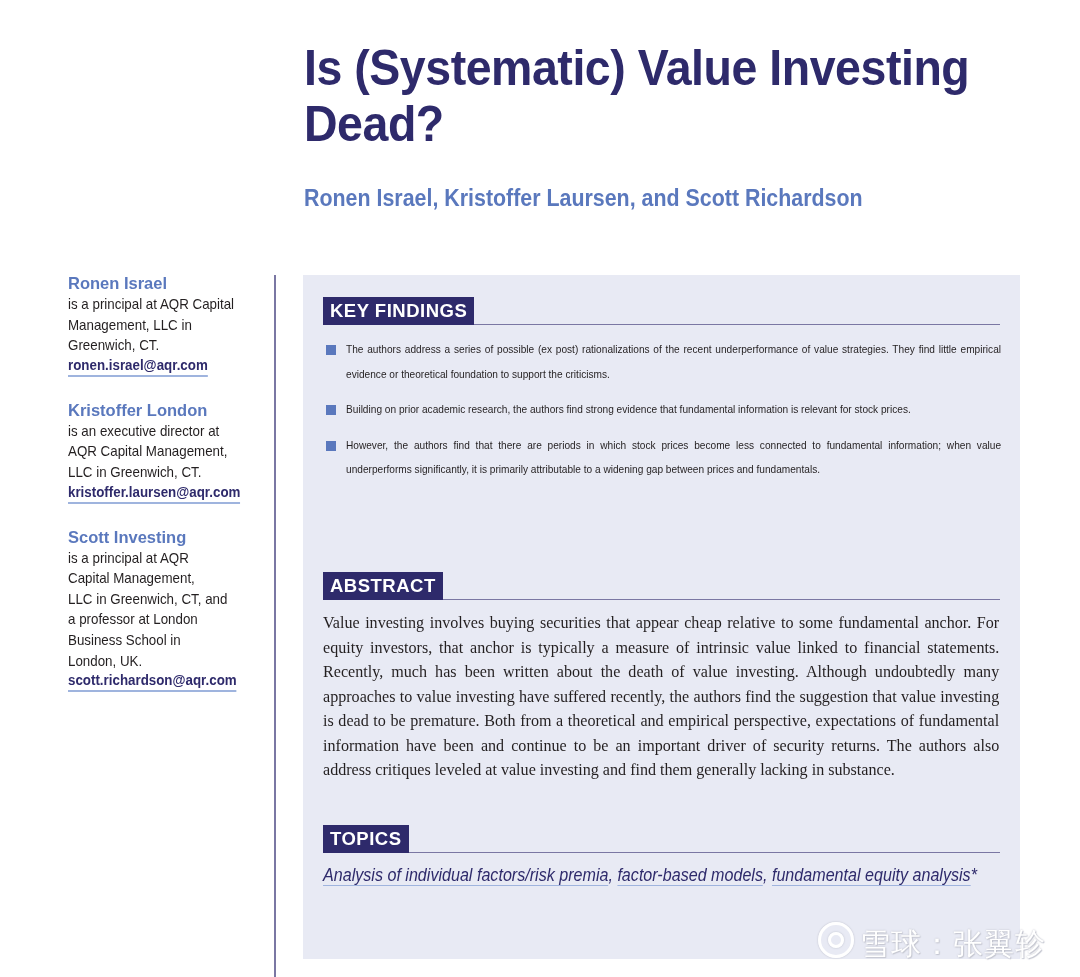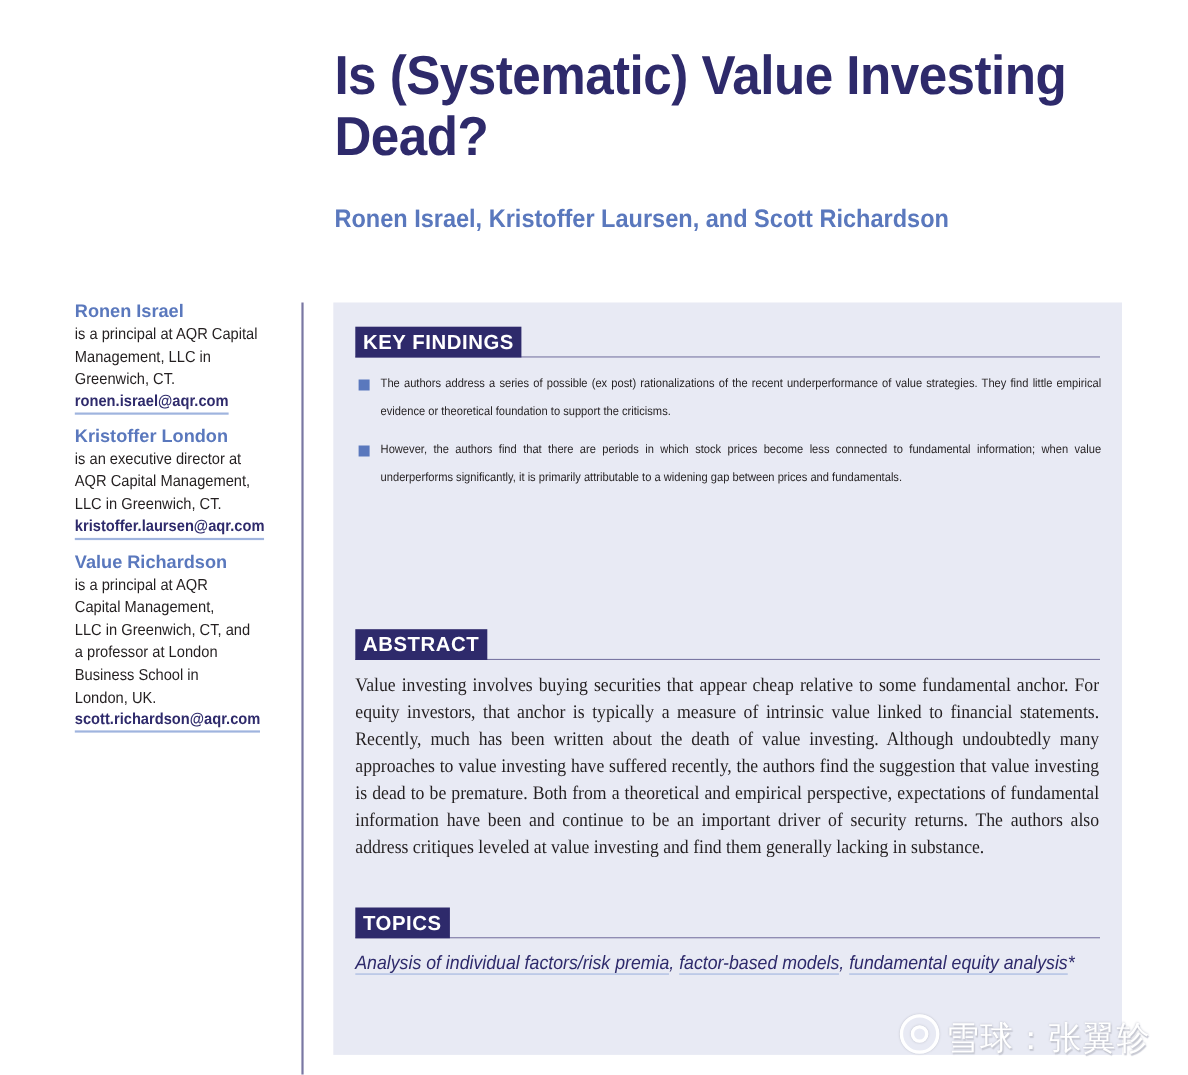--- a/index.html
+++ b/index.html
@@ -6,21 +6,21 @@
     body { width: 1080px; height: 977px; position: relative; overflow: hidden;
            font-family: "Liberation Sans", "DejaVu Sans", sans-serif; color: #231f20; }
 
     .title { position: absolute; left: 304px; top: 40px; width: 720px;
              font-family: "Liberation Sans", sans-serif; font-weight: 700; font-size: 50px;
              line-height: 56px; color: #2e2a6b; letter-spacing: -0.5px; transform: scaleX(0.93); transform-origin: left top; }
     .authors { position: absolute; left: 304px; top: 185px; font-weight: 700; font-size: 23px;
                color: #5a78bd; transform: scaleX(0.93); transform-origin: left top; white-space: nowrap; }
 
     .sidebar { position: absolute; left: 68px; top: 272px; width: 200px; }
-    .bio { margin-bottom: 9px; }
+    .bio { margin-bottom: 22px; }
     .bio-name { font-weight: 700; font-size: 16.5px; color: #5a78bd; line-height: 22px; }
     .bio-text { font-size: 14.5px; line-height: 20.6px; color: #231f20; transform: scaleX(0.92); transform-origin: left top; width: 215px; }
     .bio-email { display: inline-block; font-weight: 700; font-size: 14.5px; line-height: 19px; color: #2e2a6b;
                  border-bottom: 2px solid #9fb4de; text-decoration: none; transform: scaleX(0.92); transform-origin: left top; white-space: nowrap; }
 
     .vrule { position: absolute; left: 274px; top: 275px; width: 2px; height: 702px; background: #7a77a3; }
 
     .panel { position: absolute; left: 303px; top: 275px; width: 717px; height: 684px; background: #e8eaf4; }
     .section-head { position: absolute; left: 20px; right: 20px; height: 27px; border-bottom: 1.5px solid #7a77a3; }
     .section-label { display: inline-block; background: #2e2a6b; color: #ffffff; font-weight: 700;
@@ -59,21 +59,21 @@
   <div class="bio">
     <div class="bio-name">Kristoffer London</div>
     <div class="bio-text">
       <div>is an executive director at</div>
       <div>AQR Capital Management,</div>
       <div>LLC in Greenwich, CT.</div>
     </div>
     <a class="bio-email">kristoffer.laursen@aqr.com</a>
   </div>
   <div class="bio">
-    <div class="bio-name">Value Richardson</div>
+    <div class="bio-name">Scott Investing</div>
     <div class="bio-text">
       <div>is a principal at AQR</div>
       <div>Capital Management,</div>
       <div>LLC in Greenwich, CT, and</div>
       <div>a professor at London</div>
       <div>Business School in</div>
       <div>London, UK.</div>
     </div>
     <a class="bio-email">scott.richardson@aqr.com</a>
   </div>
@@ -82,20 +82,24 @@
 <div class="vrule"></div>
 
 <section class="panel">
   <div class="section-head" style="top:22px;">
     <span class="section-label">KEY FINDINGS</span>
   </div>
   <ul class="findings">
     <li class="finding">
       <span class="bullet"></span>
       <span class="text-narrow">The authors address a series of possible (ex post) rationalizations of the recent underperformance of value strategies. They find little empirical evidence or theoretical foundation to support the criticisms.</span>
+    </li>
+    <li class="finding">
+      <span class="bullet"></span>
+      <span class="text-narrow">Building on prior academic research, the authors find strong evidence that fundamental information is relevant for stock prices.</span>
     </li>
     <li class="finding">
       <span class="bullet"></span>
       <span class="text-narrow">However, the authors find that there are periods in which stock prices become less connected to fundamental information; when value underperforms significantly, it is primarily attributable to a widening gap between prices and fundamentals.</span>
     </li>
   </ul>
 
   <div class="section-head" style="top:297px;">
     <span class="section-label">ABSTRACT</span>
   </div>

